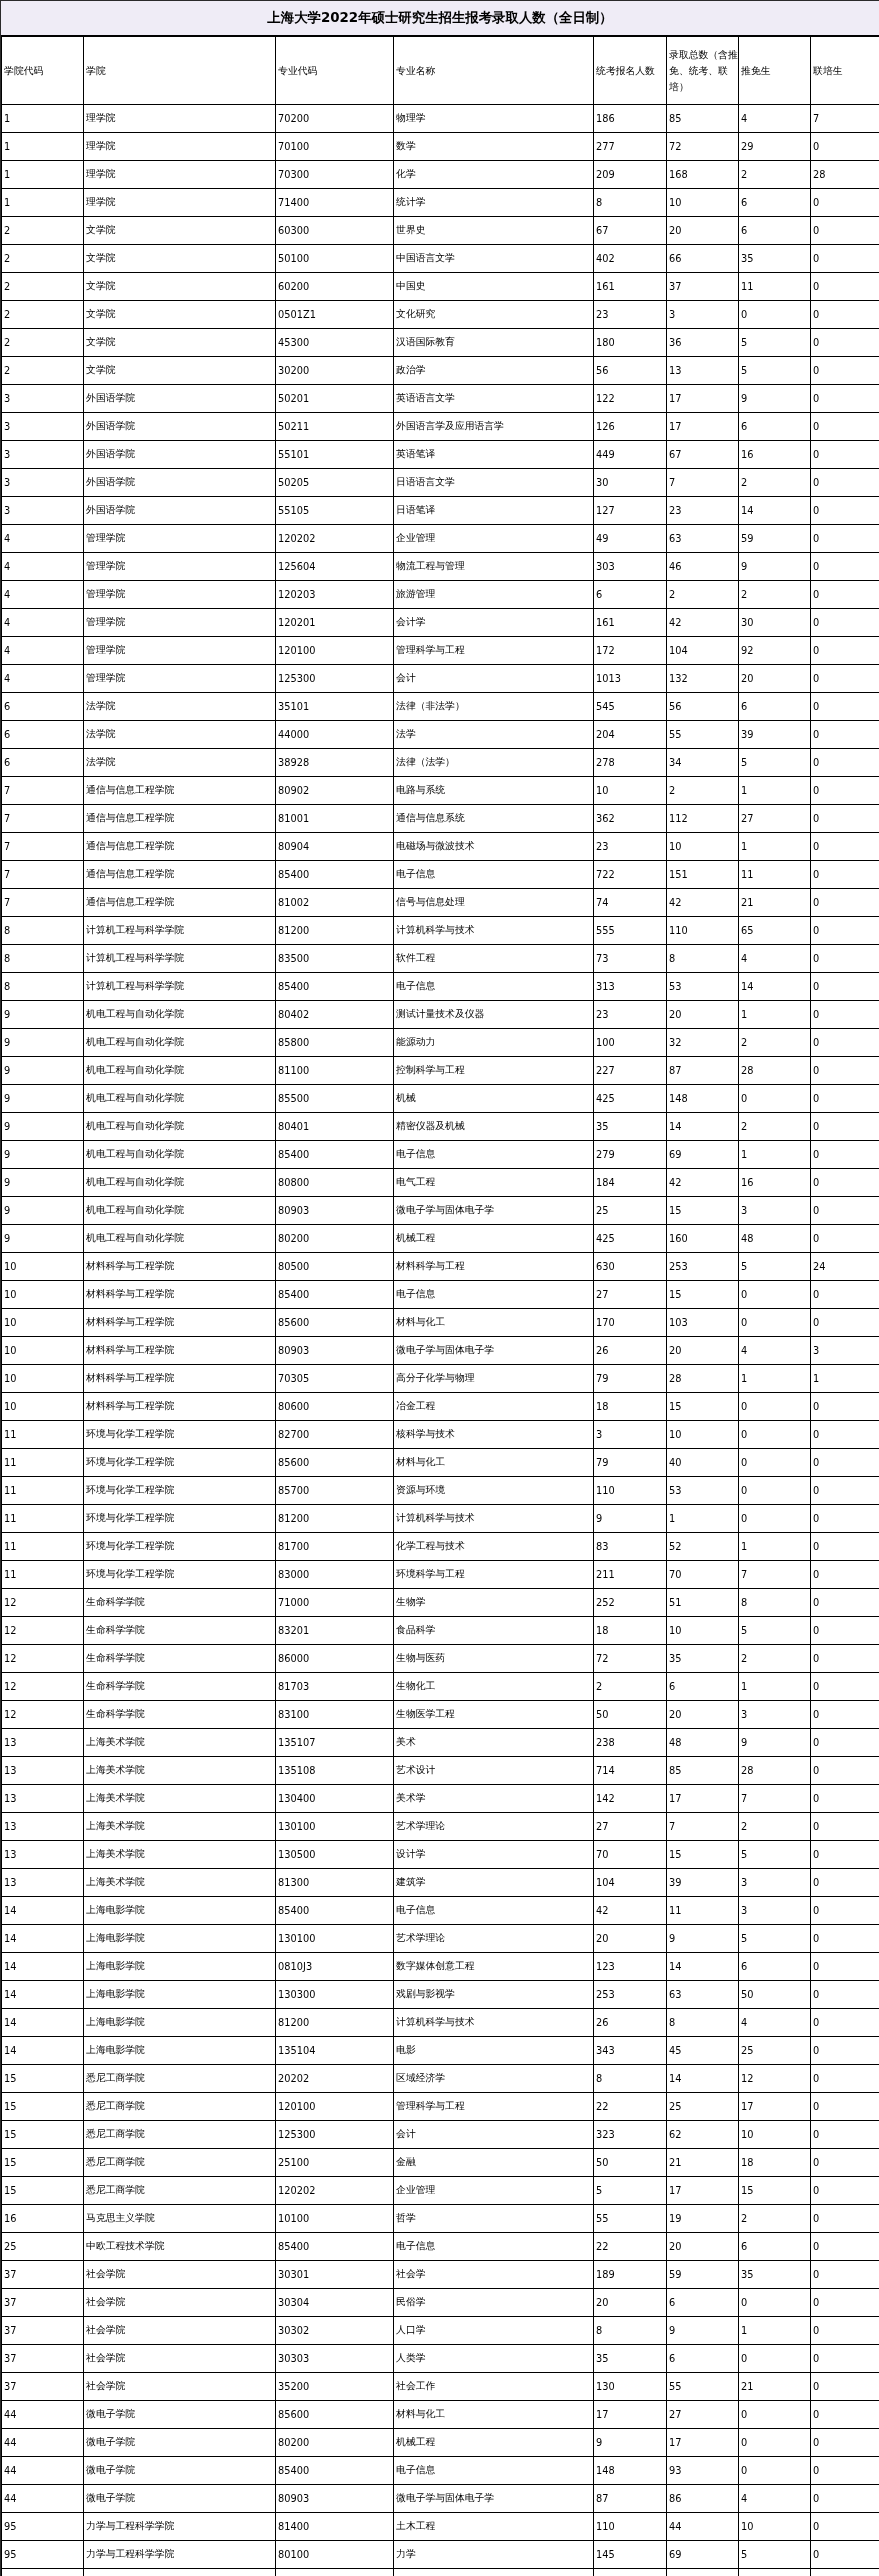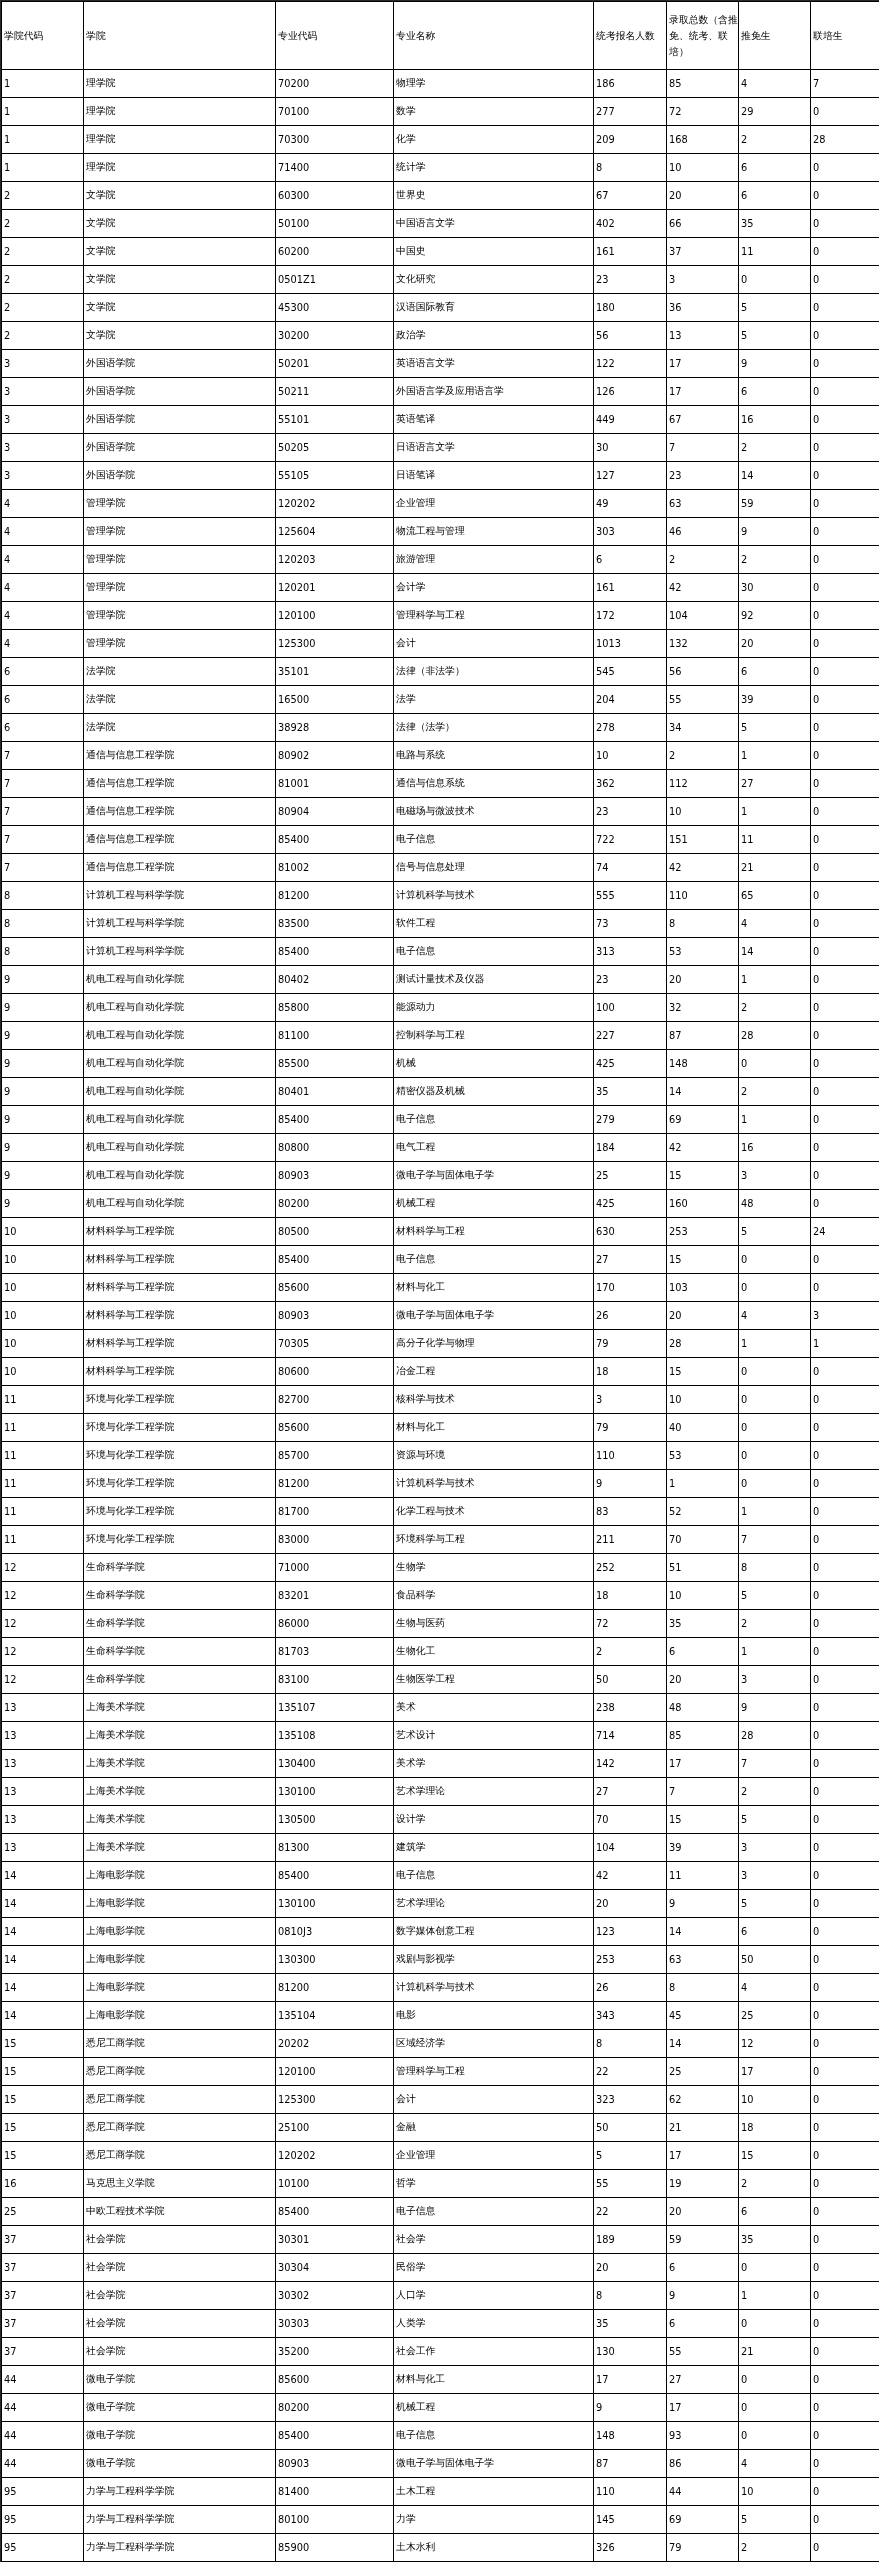--- a/index.html
+++ b/index.html
@@ -19,20 +19,23 @@
     text-align: left; vertical-align: middle; padding: 0 0 0 2.1px; overflow: hidden; white-space: nowrap;
   }
   th { font-weight: normal; font-size: 9.8px; height: 67px; white-space: normal; line-height: 16px; }
   td { font-size: 9.8px; height: 27px; }
   tr.hdr th { border-bottom: 1.5px solid #000; }
 </style>
 </head>
 <body>
 
 <div class="frame">
+  <div class="title-band">
+    <div class="title">上海大学2022年硕士研究生招生报考录取人数（全日制）</div>
+  </div>
   <table>
     <colgroup>
       <col class="c0">
         <col class="c1">
         <col class="c2">
         <col class="c3">
       <col class="c4">
         <col class="c5">
         <col class="c6">
         <col class="c7">
@@ -266,21 +269,21 @@
           <td>35101</td>
           <td>法律（非法学）</td>
           <td>545</td>
           <td>56</td>
           <td>6</td>
           <td>0</td>
         </tr>
         <tr>
           <td>6</td>
           <td>法学院</td>
-          <td>16500</td>
+          <td>44000</td>
           <td>法学</td>
           <td>204</td>
           <td>55</td>
           <td>39</td>
           <td>0</td>
         </tr>
         <tr>
           <td>6</td>
           <td>法学院</td>
           <td>38928</td>

